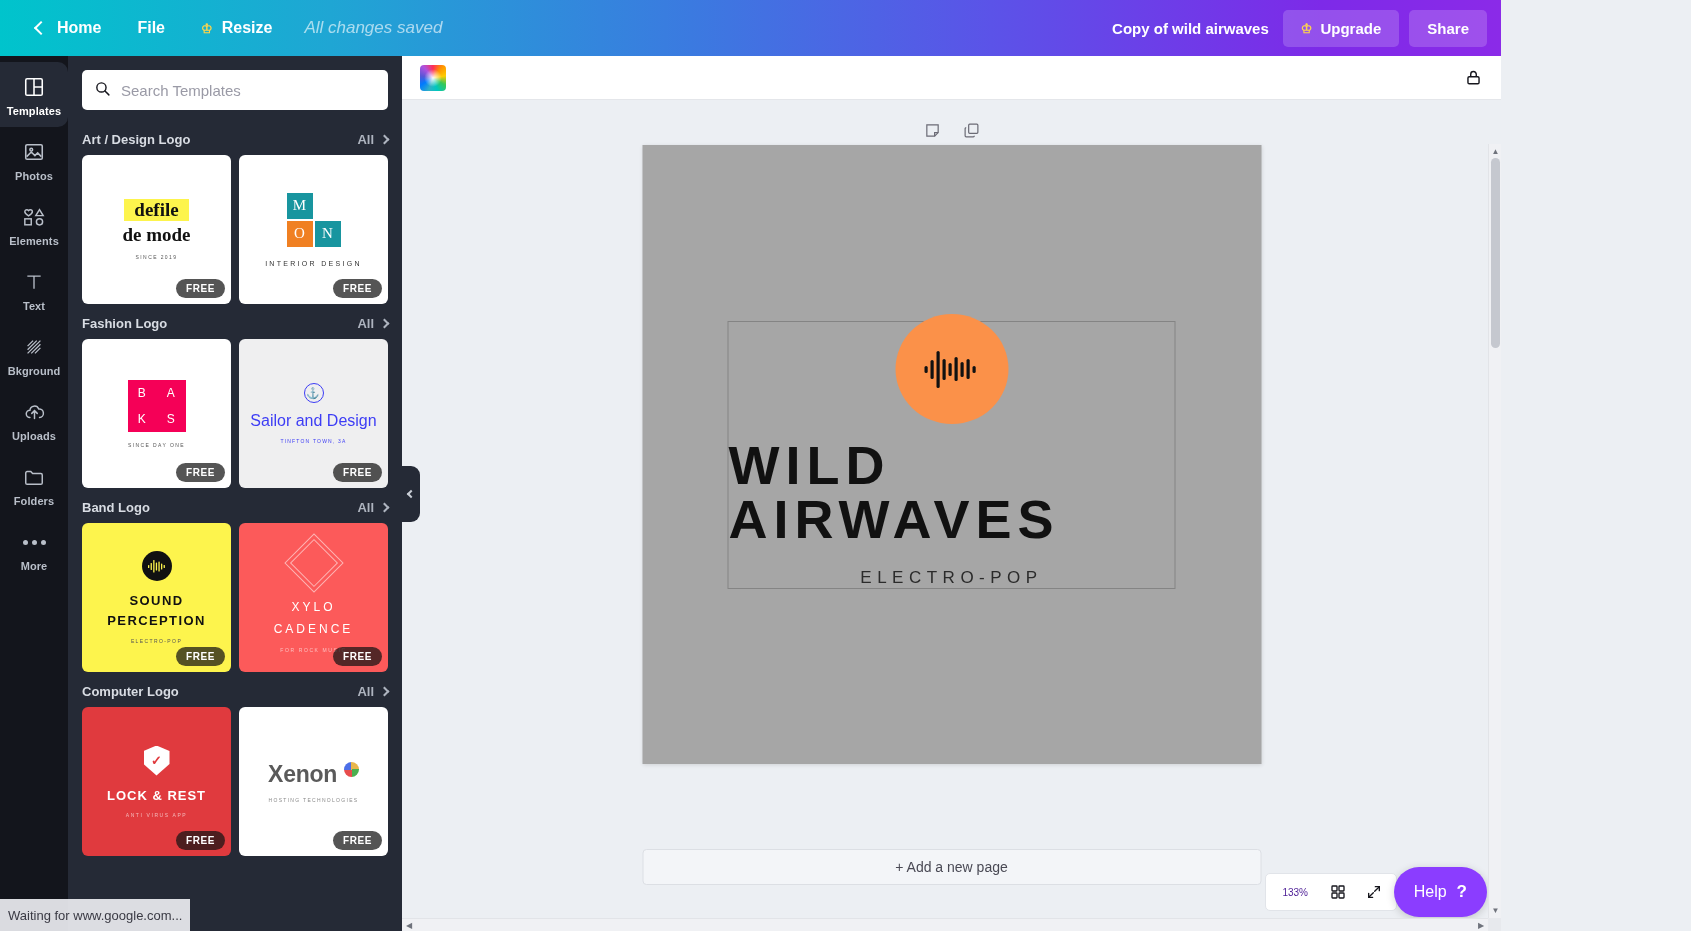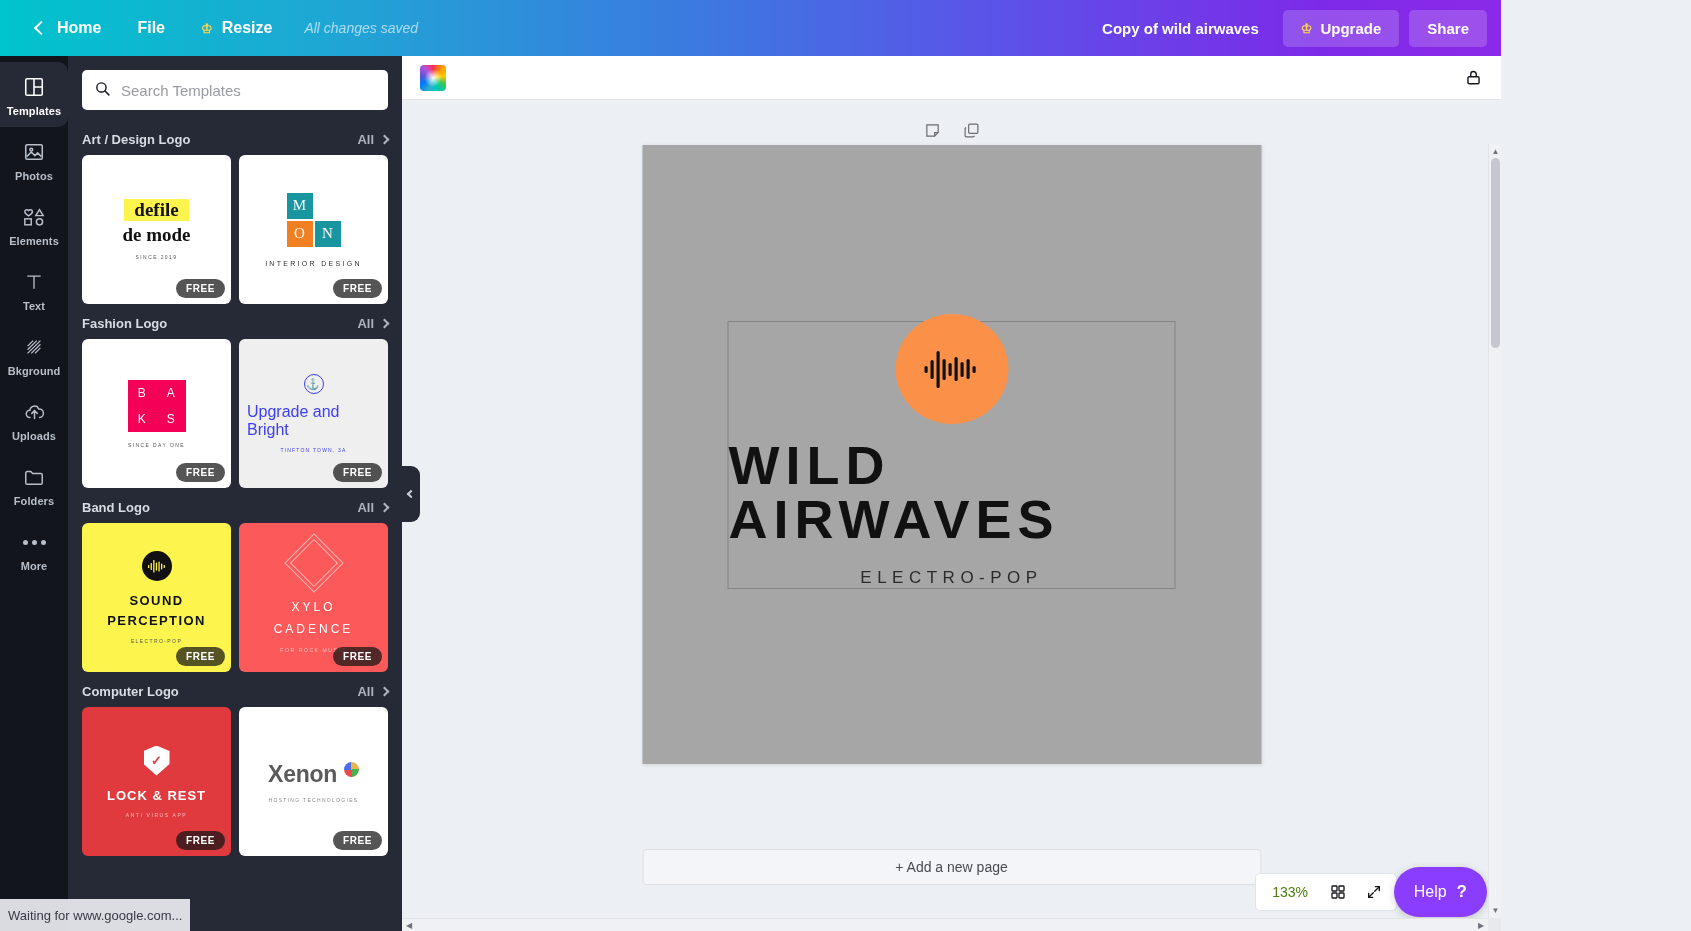--- a/index.html
+++ b/index.html
@@ -18,23 +18,23 @@
     display: flex; align-items: center; color: #fff; position: relative; z-index: 40;
   }
   .tb-left { display: flex; align-items: center; padding-left: 18px; gap: 0; }
   .tb-item {
     display: flex; align-items: center; gap: 9px;
     font-size: 16px; font-weight: bold; color: #fff;
     padding: 8px 18px; border-radius: 4px; cursor: pointer; white-space: nowrap;
   }
   .chev-left { display:inline-block; width: 10px; height: 10px; border-left: 2px solid #fff; border-bottom: 2px solid #fff; transform: rotate(45deg); margin-right: 2px; }
   .crown { font-size: 13px; color: #ffd54a; }
-  .tb-saved { font-size: 14px; font-style: italic; color: rgba(255,255,255,.62); margin-left: 14px; white-space: nowrap; }
+  .tb-saved { font-size: 17px; font-style: italic; color: rgba(255,255,255,.62); margin-left: 14px; white-space: nowrap; }
   .tb-right { margin-left: auto; display: flex; align-items: center; gap: 10px; padding-right: 14px; }
-  .doc-title { font-size: 15px; font-weight: bold; color: #fff; margin-right: 14px; white-space: nowrap; }
+  .doc-title { font-size: 15px; font-weight: bold; color: #fff; margin-right: 4px; white-space: nowrap; }
   .btn-upgrade, .btn-share {
     background: rgba(255,255,255,.18); border: none; color: #fff;
     font-size: 15px; font-weight: bold; font-family: inherit;
     padding: 10px 18px; border-radius: 5px; cursor: pointer;
     display: flex; align-items: center; gap: 8px; white-space: nowrap;
   }
   .dl-group { display: flex; background: #fff; border-radius: 5px; overflow: hidden; }
   .btn-download {
     background: #fff; border: none; color: #16161d;
     font-size: 15px; font-weight: bold; font-family: inherit;
@@ -203,21 +203,21 @@
     border: 1px solid #dcdfe4; border-radius: 4px; background: #f3f5f8;
     display: flex; align-items: center; justify-content: center;
     font-size: 14px; color: #4a4a55; cursor: pointer;
   }
 
   .zoom-bar {
     position: absolute; right: 104px; bottom: 20px;
     height: 38px; background: #fff; border: 1px solid #e1e4e9; border-radius: 5px;
     display: flex; align-items: center; gap: 4px; padding: 0 6px;
   }
-  .zoom-pct { font-size: 14px; color: #4d7c0f; padding: 0 10px; cursor: pointer; }
+  .zoom-pct { font-size: 10px; color: #4c1d95; padding: 0 10px; cursor: pointer; }
   .zbtn { width: 32px; height: 30px; display: flex; align-items: center; justify-content: center; border-radius: 4px; cursor: pointer; color: #16161d; }
   .help-btn {
     position: absolute; right: 14px; bottom: 14px;
     height: 50px; padding: 0 20px; border-radius: 25px; background: #8b3dff;
     color: #fff; font-size: 16px; border: none; font-family: inherit;
     display: flex; align-items: center; gap: 10px; cursor: pointer;
     box-shadow: 0 2px 8px rgba(0,0,0,.18);
   }
   .help-q { font-weight: bold; font-size: 17px; }
 
@@ -418,21 +418,21 @@
                 <span>K</span>
                 <span>S</span>
               </div>
               <div class="tiny-sub">SINCE DAY ONE</div>
             </div>
             <span class="free-badge">FREE</span>
           </div>
           <div class="tcard sailor-card">
             <div class="tinner">
               <div class="anchor-circ">⚓</div>
-              <div class="sailor-name">Upgrade and Bright</div>
+              <div class="sailor-name">Sailor and Design</div>
               <div class="sailor-sub">TINFTON TOWN, 3A</div>
             </div>
             <span class="free-badge">FREE</span>
           </div>
         </div>
 
         <div class="cat-head">
           <span class="cat-title">Band Logo</span>
           <span class="cat-all">
             <span>All</span>

